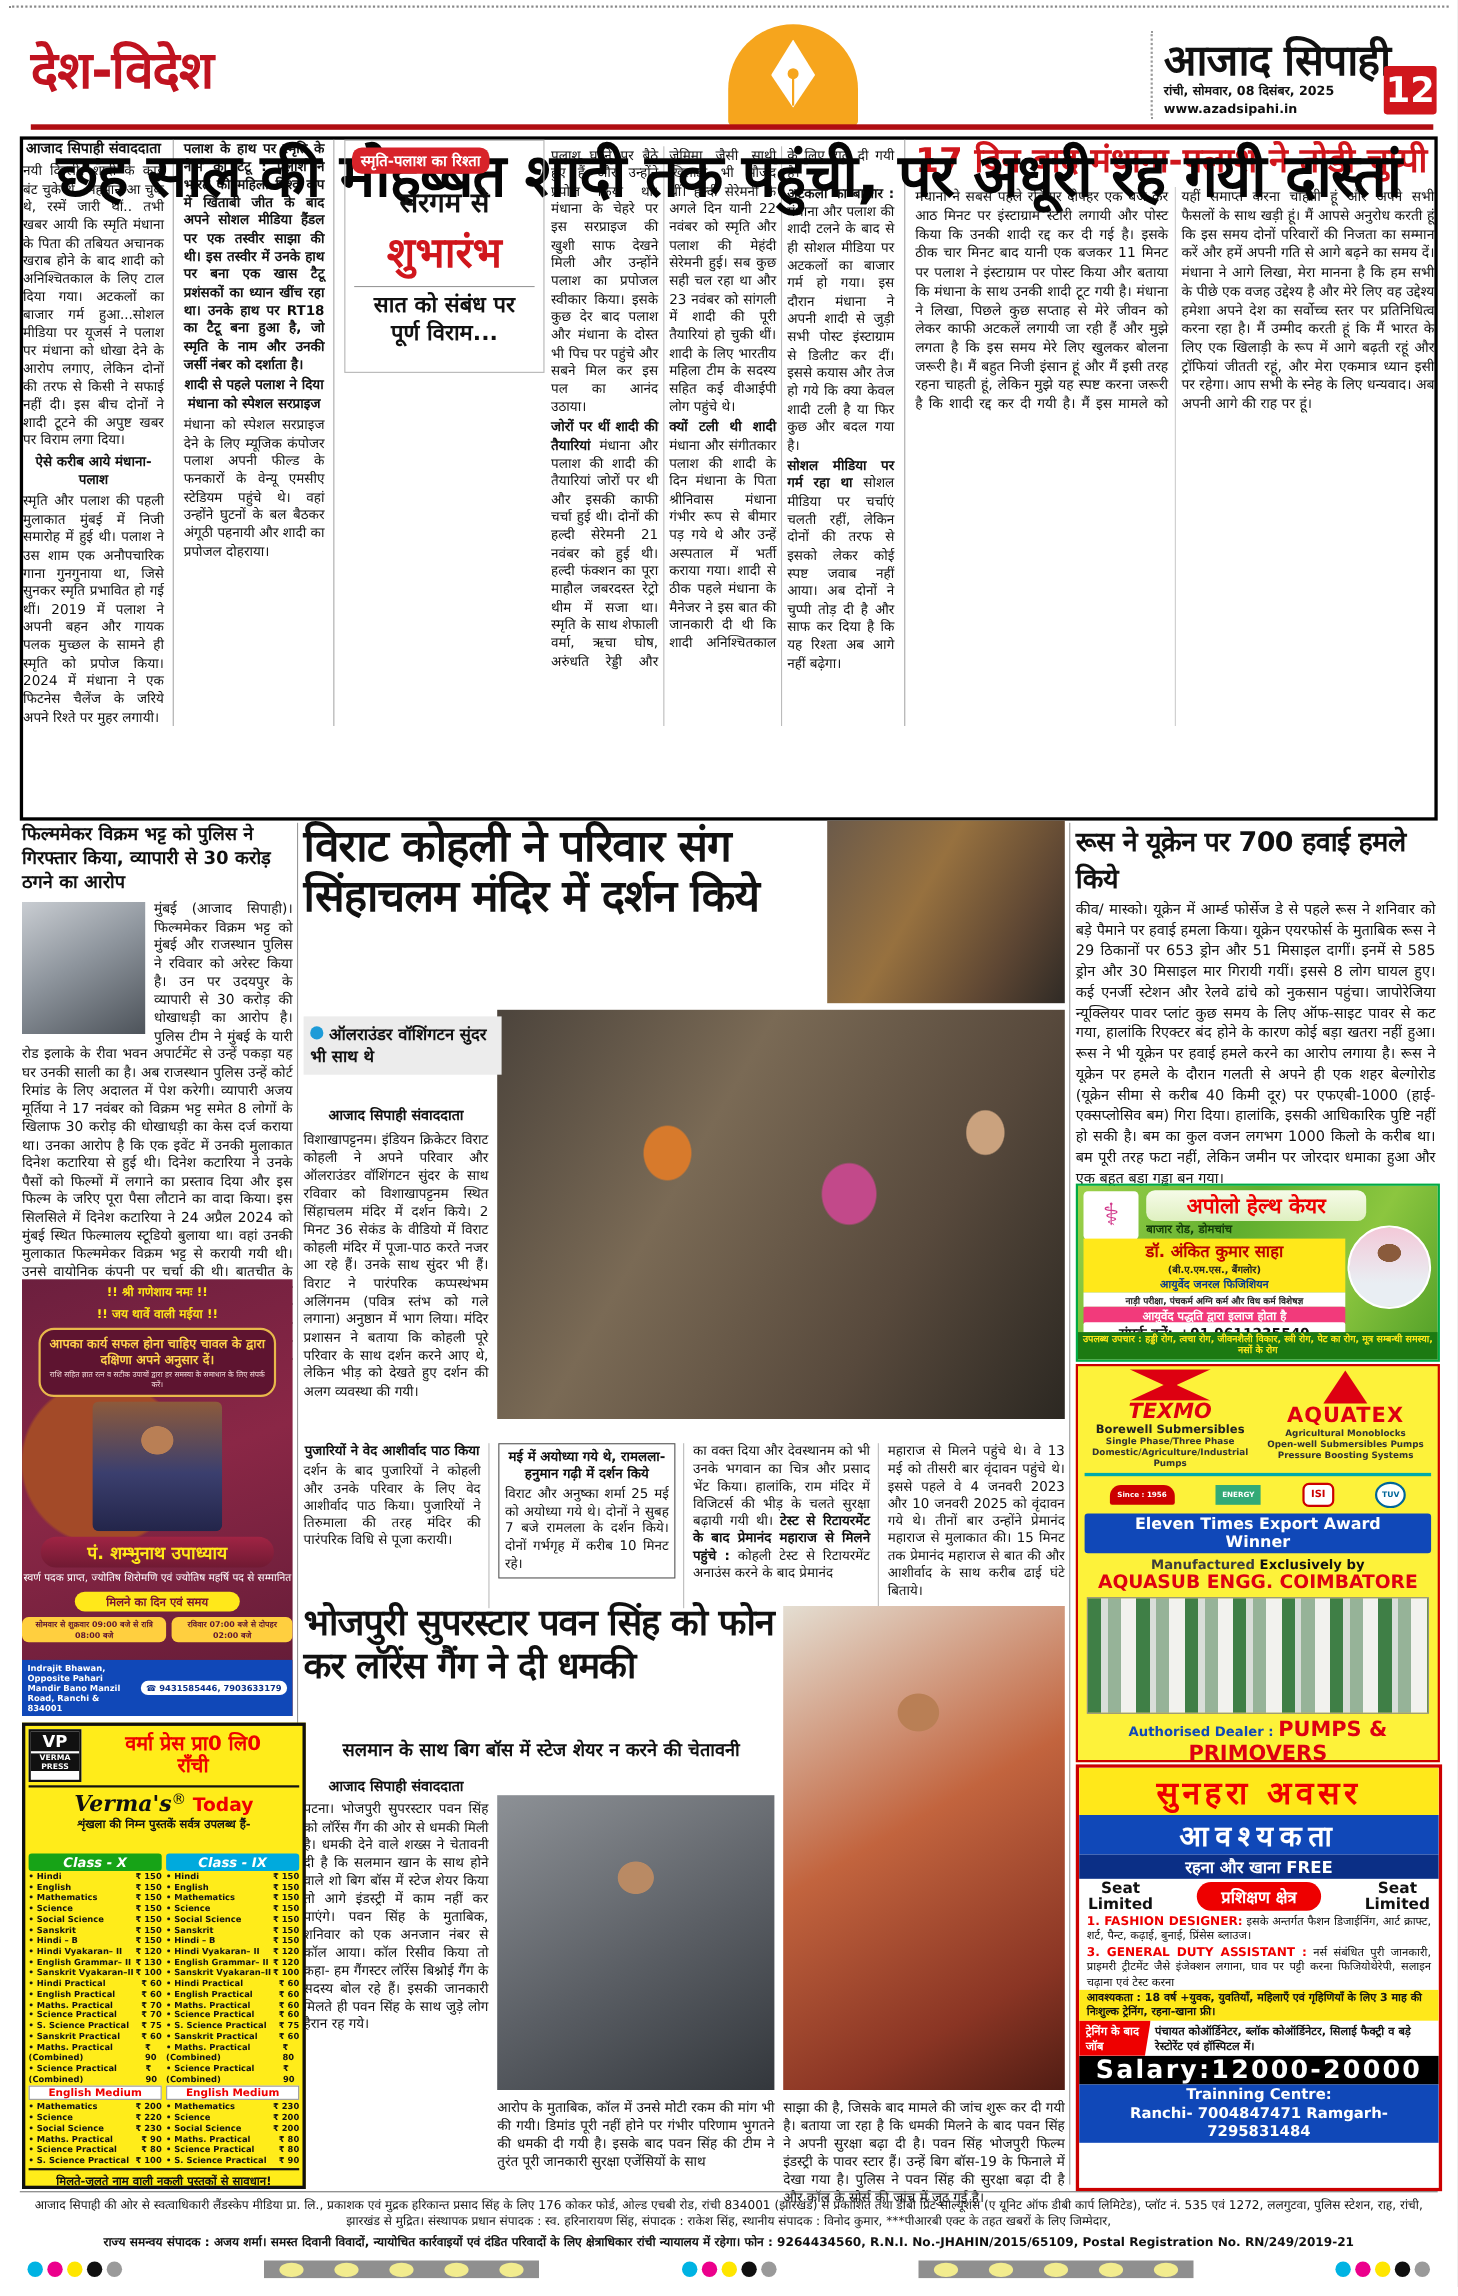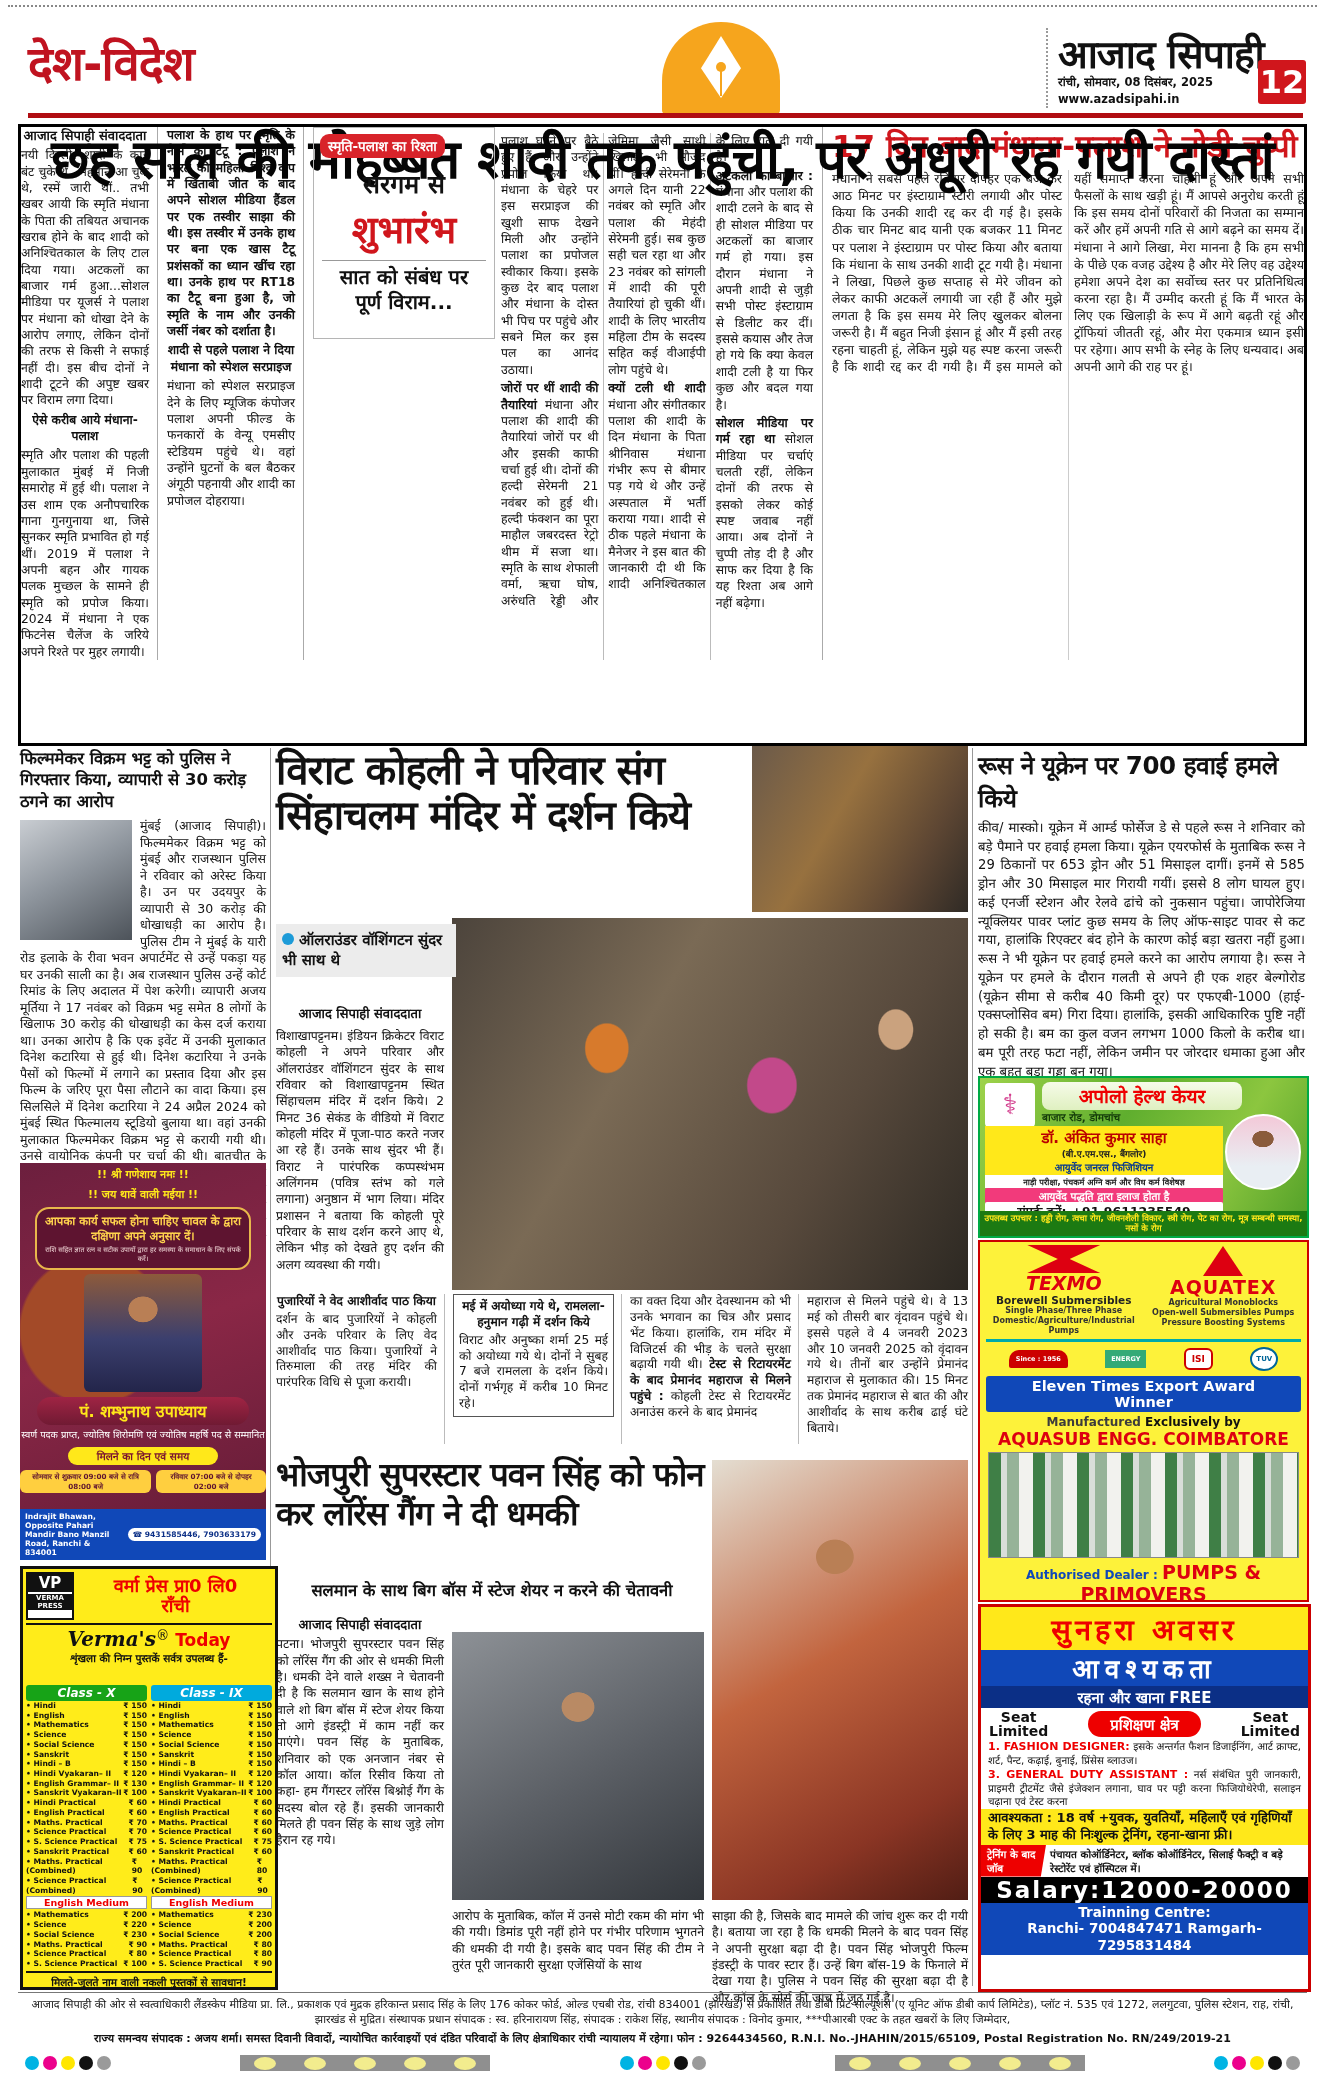--- a/index.html
+++ b/index.html
@@ -71,21 +71,21 @@
     background:
      radial-gradient(70px 80px at 30% 35%,#d77a2c 0 30%,transparent 32%),
      radial-gradient(80px 90px at 62% 45%,#c2498a 0 30%,transparent 32%),
      radial-gradient(60px 70px at 86% 30%,#caa27e 0 28%,transparent 30%),
      linear-gradient(120deg,#4c443c 0%,#7a6a55 35%,#57493c 70%,#2c2822)}
   .bullet-box{position:absolute;left:0;top:178px;width:168px;background:#ececec;padding:7px 6px;
     font-size:15px;font-weight:bold;line-height:1.3}
   .bdot{display:inline-block;width:12px;height:12px;border-radius:50%;background:#1d9bd8;margin-right:5px}
   .kohli-byline{position:absolute;left:0;top:258px;width:168px}
   .kohli-c1{position:absolute;left:0;top:282px;width:168px;height:262px}
-  .kohli-bottom{position:absolute;left:0;top:548px;width:692px;height:150px;display:flex;gap:8px}
+  .kohli-bottom{position:absolute;left:0;top:566px;width:692px;height:150px;display:flex;gap:8px}
   .kb-col{flex:1;font-size:12.2px;line-height:1.3;text-align:justify;border-right:1px solid #bbb;padding-right:7px}
   .kb-col:last-child{border-right:none;padding-right:0}
   .kb-box{border:1px solid #555;padding:4px 5px}
   .kb-h{font-weight:bold;text-align:center;margin-bottom:2px}
   
   .russia{left:978px;top:748px;width:327px}
   .russia-h{font-size:24.5px;font-weight:900;letter-spacing:-0.5px;margin-bottom:5px}
   .russia-b{font-size:13.2px;line-height:1.42;text-align:justify}
   
   .apollo{left:978px;top:1076px;width:327px;height:158px;border:2px solid #0a4;overflow:hidden;
@@ -142,21 +142,21 @@
   .sun-y{background:#ffe81a;text-align:center;padding:2px 0}
   .sun-y .t{font-size:29px;font-weight:900;color:#e00;letter-spacing:4px}
   .sun-b1{background:#1048b8;text-align:center}
   .sun-b1 .t{font-size:26px;font-weight:900;color:#ffffff;letter-spacing:6px}
   .sun-b2{background:#0b2f86;color:#fff;font-size:15px;font-weight:900;text-align:center;padding:1px 0}
   .sun-seats{display:flex;align-items:center;justify-content:space-between;padding:2px 8px}
   .seat{font-size:14px;font-weight:900;line-height:1;text-align:center}
   .sun-pill{background:#e00;color:#fff;font-size:15px;font-weight:900;border-radius:14px;padding:3px 22px}
   .sun-list{padding:0 7px;font-size:10.3px;line-height:1.3;text-align:justify}
   .sun-list .lab{color:#e00;font-weight:900;font-size:11px}
-  .sun-req{background:#ffe81a;font-size:13px;font-weight:900;padding:1px 7px;line-height:1.3}
+  .sun-req{background:#ffe81a;font-size:10px;font-weight:900;padding:1px 7px;line-height:1.3}
   .sun-job{display:flex;align-items:stretch;font-size:10.3px;font-weight:900}
   .sun-job .tag{background:#e00;color:#fff;padding:2px 6px;clip-path:polygon(0 0,100% 0,92% 100%,0 100%)}
   .sun-job .rest{padding:2px 4px}
   .sun-sal{background:#000;color:#fff;font-size:23px;font-weight:900;text-align:center;letter-spacing:2px}
   .sun-tc{background:#1048b8;color:#fff;text-align:center;font-weight:900;font-size:13.5px;line-height:1.25;padding:1px 0}
   
   .astro{left:20px;top:1163px;width:246px;height:397px;overflow:hidden;color:#fff;
     background:radial-gradient(140px 140px at 30% 42%,#a34a28 0 52%,transparent 54%),
     linear-gradient(160deg,#6c1f3e 0%,#8a2746 45%,#5e1a35 100%)}
   .as-top{font-size:11px;font-weight:900;color:#ffe81a;text-align:center;line-height:1.35;margin-top:5px}

